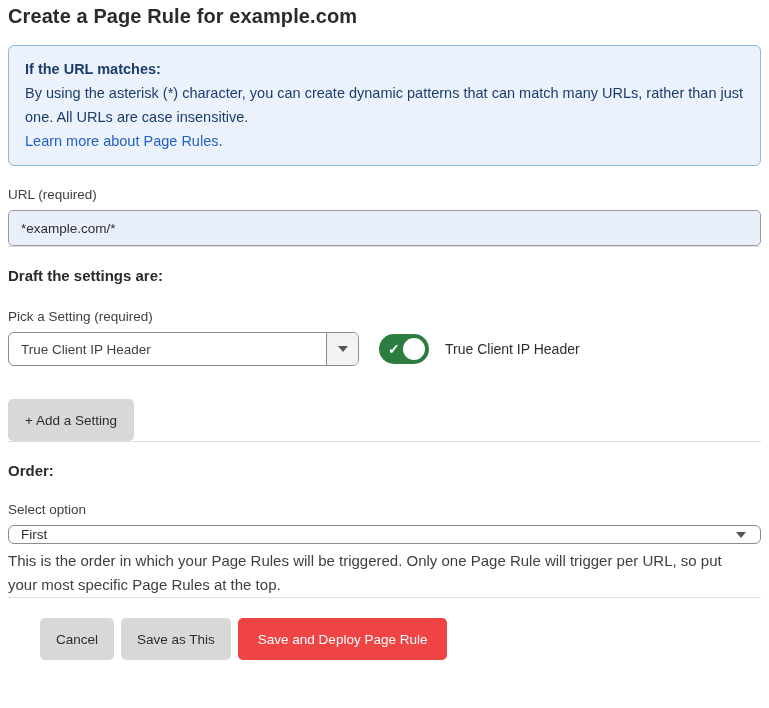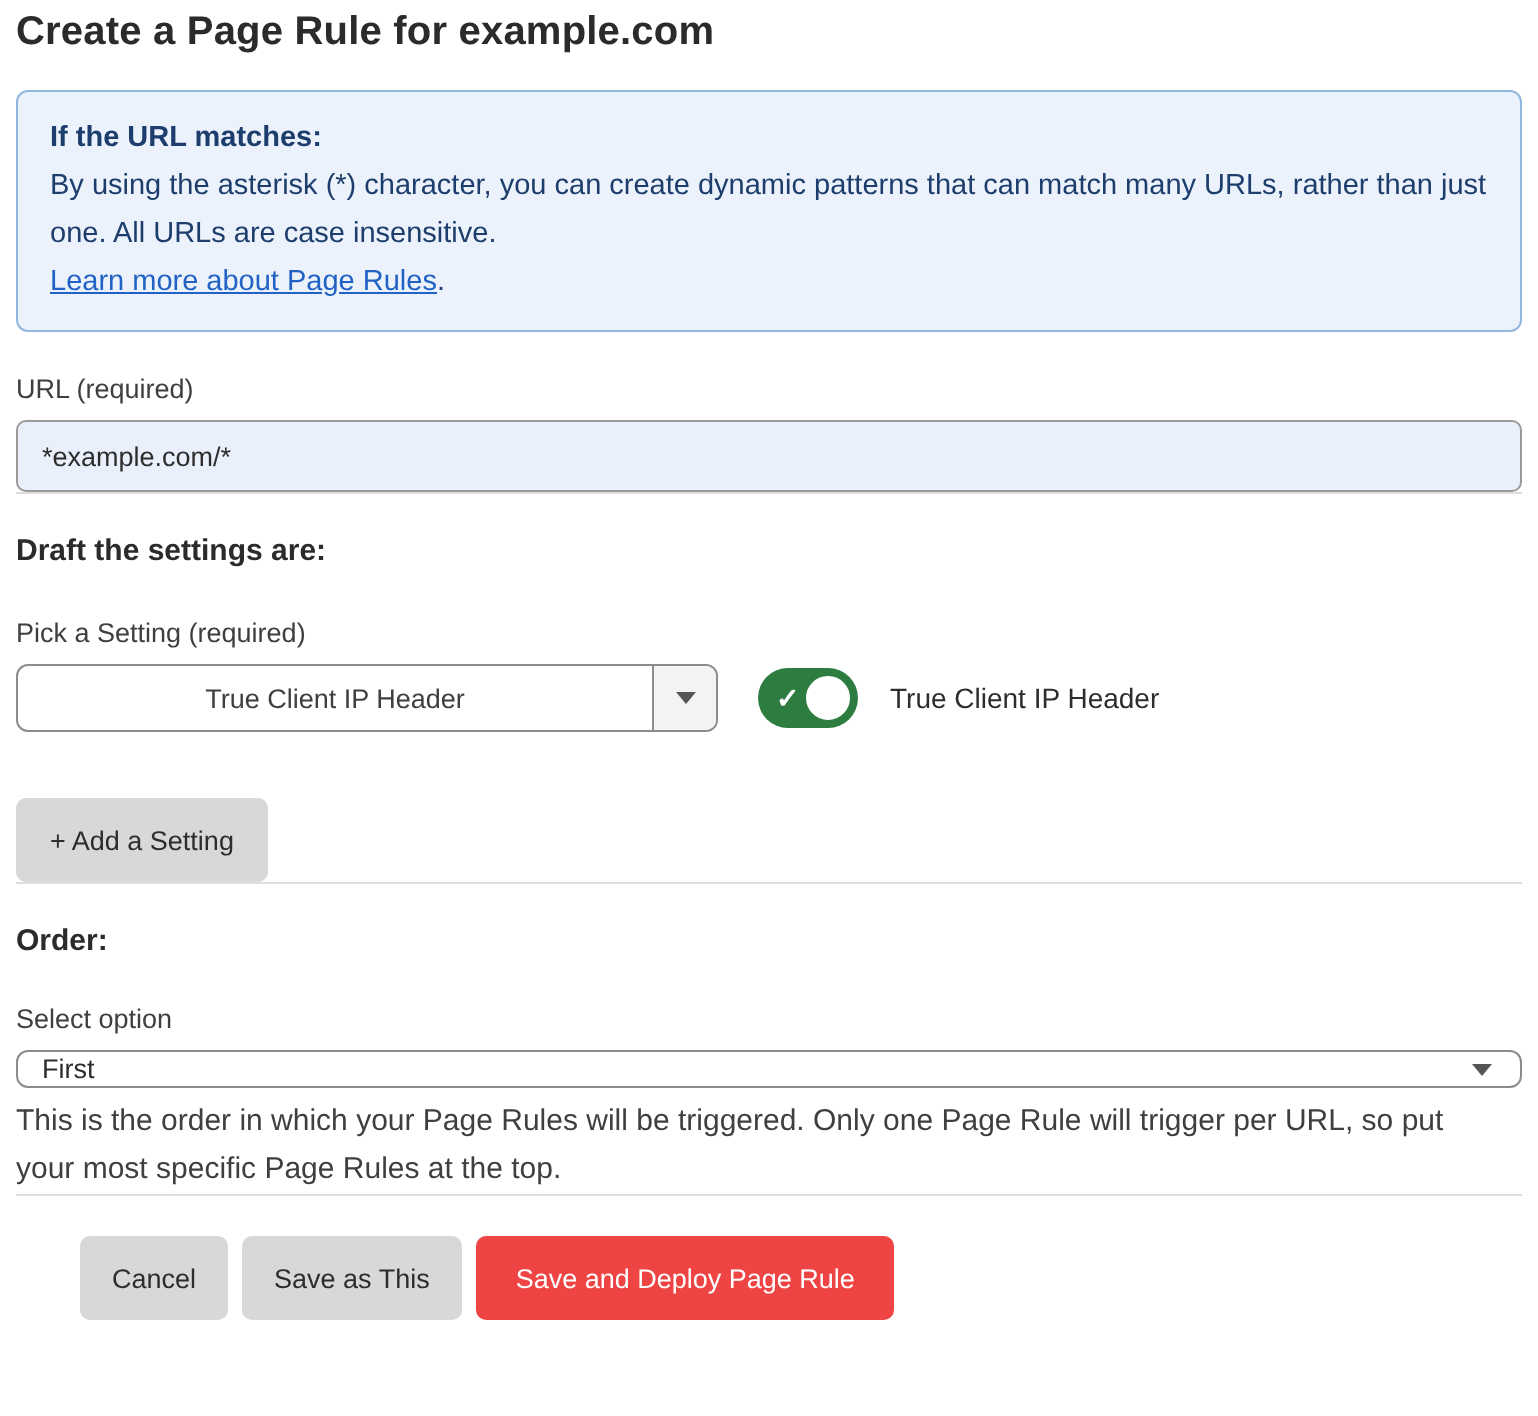--- a/index.html
+++ b/index.html
@@ -32,21 +32,20 @@
     margin-bottom: 21px;
   }
   .info-box .info-heading {
     font-weight: bold;
     font-size: 14.5px;
     color: #1D3D6D;
   }
   .info-box .info-body { max-width: 720px; }
   .info-box a.info-link {
     color: #2262C4;
-    text-decoration: underline;
     cursor: pointer;
   }
 
   .field-label {
     font-size: 13.5px;
     color: #3f3f3f;
     margin-bottom: 8px;
   }
 
   .url-input {
@@ -77,21 +76,20 @@
     font-weight: bold;
     color: #2b2b2b;
     margin-top: 20px;
   }
   .settings-heading { margin-bottom: 25px; }
   .order-heading { margin-bottom: 23px; }
 
   .setting-row {
     display: flex;
     align-items: center;
-    text-align: center;
   }
 
   .select-box {
     position: relative;
     width: 351px;
     height: 34px;
     background: #ffffff;
     border: 1px solid #8C8C8C;
     border-radius: 6px;
     display: flex;

